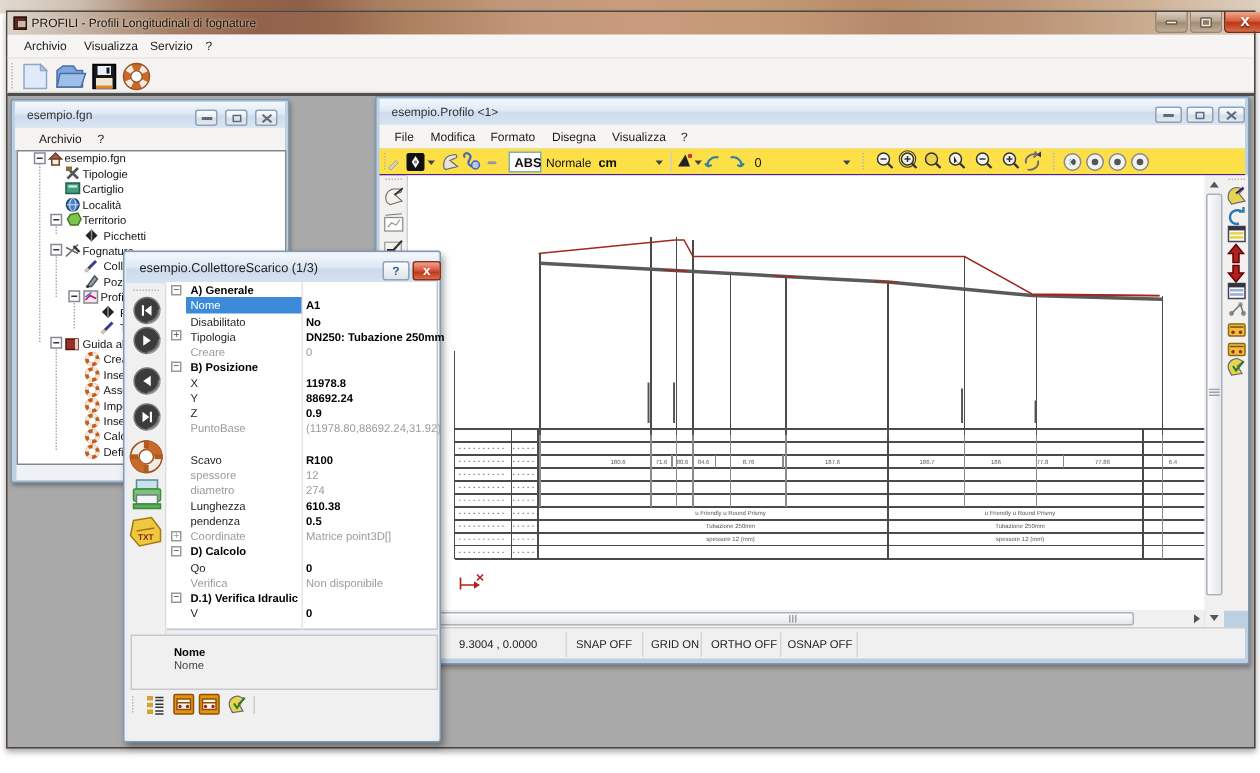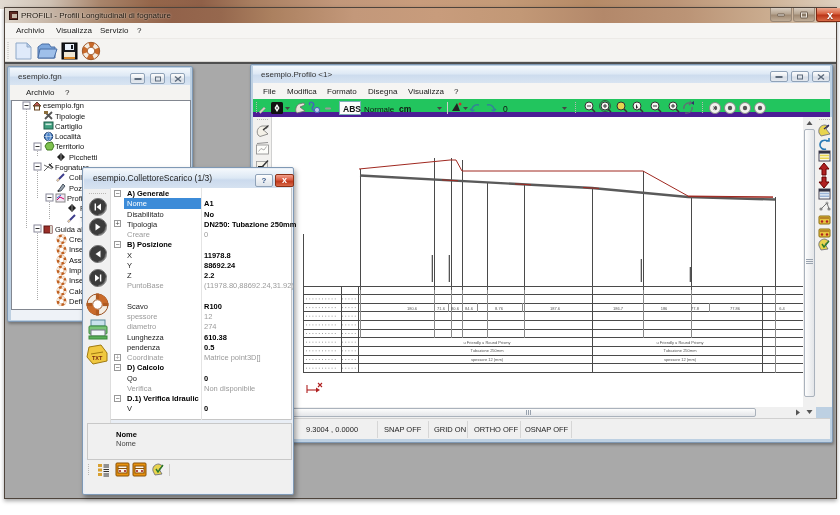--- a/index.html
+++ b/index.html
@@ -32,21 +32,21 @@
 
 #fgnwin{left:7px;top:66px;width:186px;height:256px;}
 #fgnmenu{left:2px;top:18px;right:2px;height:15px;background:#f4f3f1;font-size:8px;color:#1a1a1a;}
 #fgnbody{left:3px;top:33px;width:180px;height:210px;background:#fff;border:1px solid #828790;}
 #fgnfoot{left:3px;top:243px;width:180px;height:10px;background:#eef2f7;}
 
 #prowin{left:250px;top:64px;width:583px;height:379px;}
 #protitle span{left:8px;}
 #promenu{left:2px;top:18px;right:2px;height:16px;background:#f6f5f3;padding-left:18px;}
 #promenu b{position:absolute;top:4px;font-size:8px;font-weight:normal;color:#1a1a1a;}
-#protool{left:2px;top:34px;right:2px;height:18px;background:#22c55e;border-bottom:5px solid #4c1d95;font-size:8px;}
+#protool{left:2px;top:34px;right:2px;height:18px;background:#fde047;border-bottom:1px solid #4c1d95;font-size:8px;}
 #probody{left:2px;top:52px;width:579px;height:290px;background:#f2f1ef;}
 #canvas{position:absolute;left:18px;top:0px;width:532px;height:290px;background:#fff;border-left:1px solid #d0d0d0;}
 #vscroll{position:absolute;left:550px;top:0;width:13px;height:301px;background:#f0f0f0;z-index:3;}
 #righttools{position:absolute;left:563px;top:0;width:16px;height:290px;background:#f2f1ef;}
 #hscroll{left:2px;top:342px;width:550px;height:11px;background:#f0f0f0;}
 #prostatus{left:2px;top:353px;right:2px;height:21px;background:#f0f0f0;border-top:1px solid #d0d0d0;}
 .thumbh{position:absolute;top:1px;height:9px;background:linear-gradient(#fdfdfd,#e4e6e9);border:1px solid #aab2bc;border-radius:2px;}
 .thumbv{position:absolute;left:1px;width:11px;background:linear-gradient(90deg,#fdfdfd,#e4e6e9);border:1px solid #aab2bc;border-radius:2px;}
 #prostatus span{position:absolute;top:6px;font-size:7.5px;color:#222;}
 .ssep{position:absolute;top:2px;width:1px;height:17px;background:#d6d6d6;}
@@ -728,21 +728,21 @@
     <div class="prow" style="top:61.5px;">
         <span class="nm">X</span>
         <span class="vl">11978.8</span>
       </div>
     <div class="prow" style="top:71.75px;">
         <span class="nm">Y</span>
         <span class="vl">88692.24</span>
       </div>
     <div class="prow" style="top:82px;">
         <span class="nm">Z</span>
-        <span class="vl">2.2</span>
+        <span class="vl">0.9</span>
       </div>
     <div class="prow dis" style="top:92.25px;">
         <span class="nm">PuntoBase</span>
         <span class="vl">(11978.80,88692.24,31.92)</span>
       </div>
     <div class="prow" style="top:112.75px;">
         <span class="nm">Scavo</span>
         <span class="vl">R100</span>
       </div>
     <div class="prow dis" style="top:123px;">

